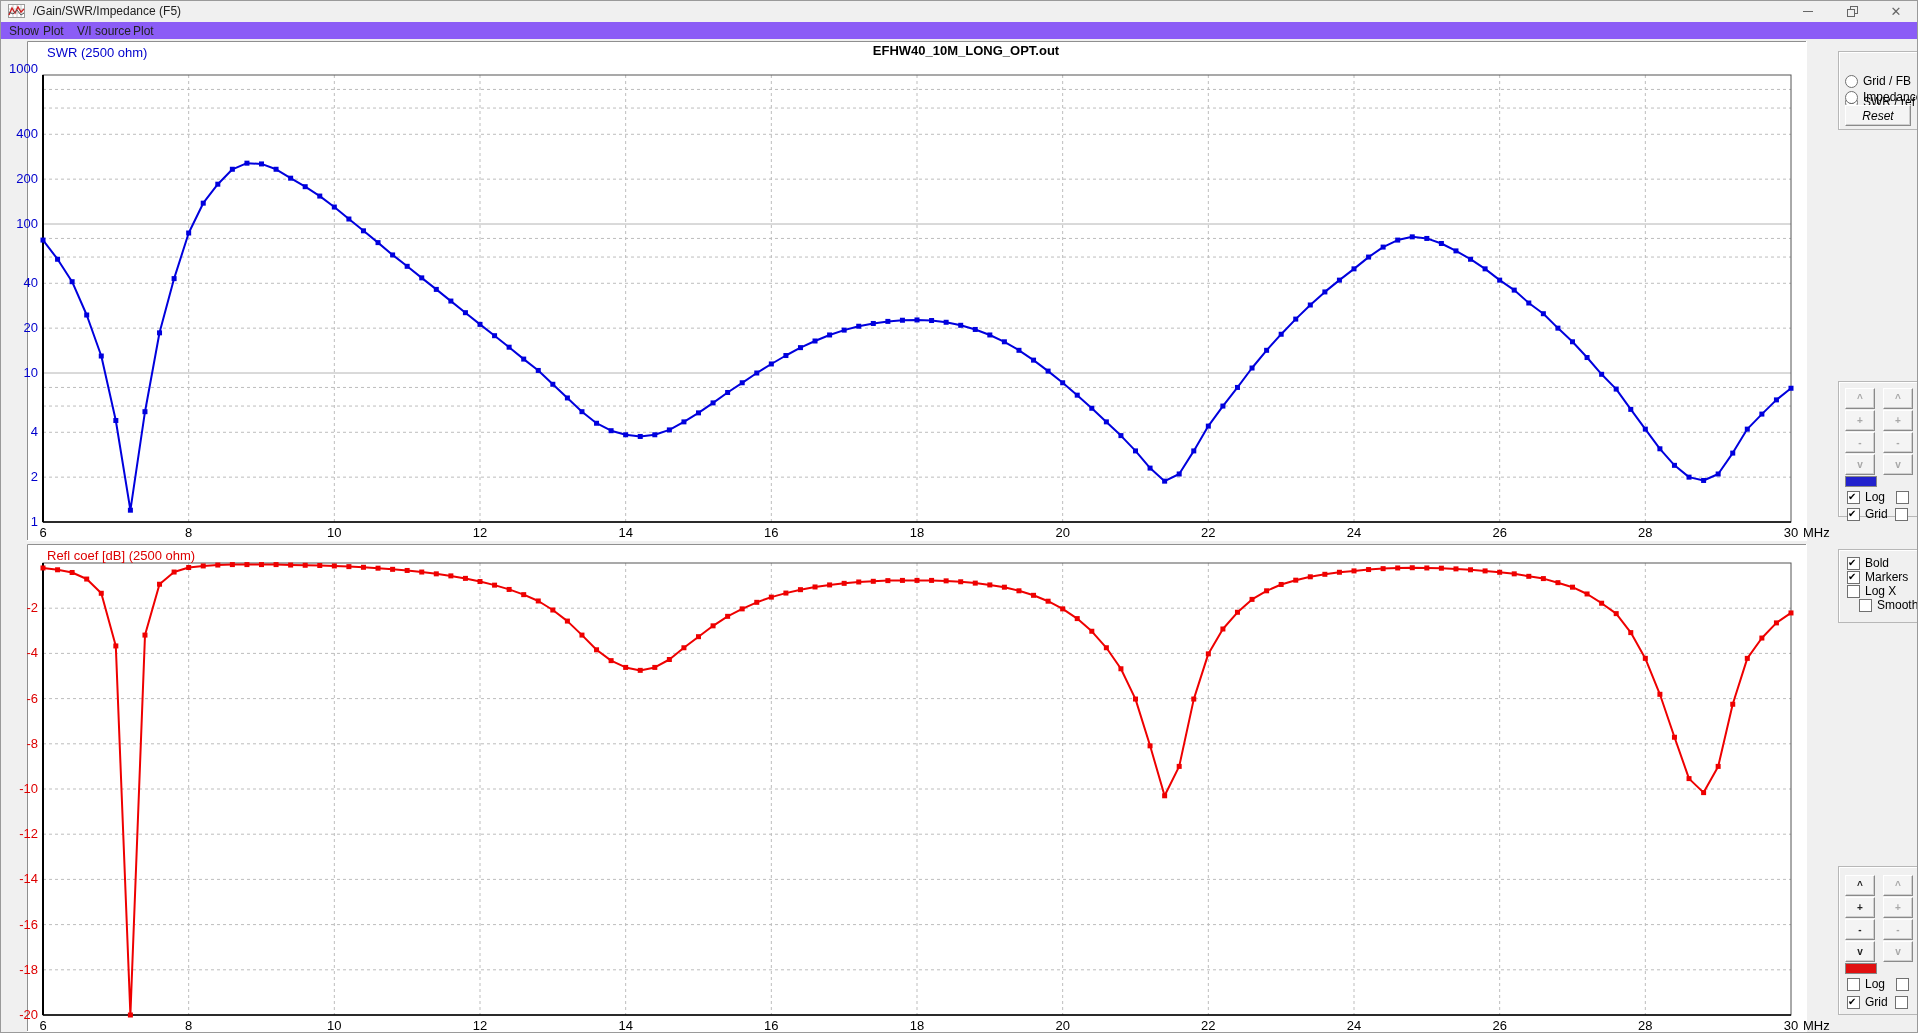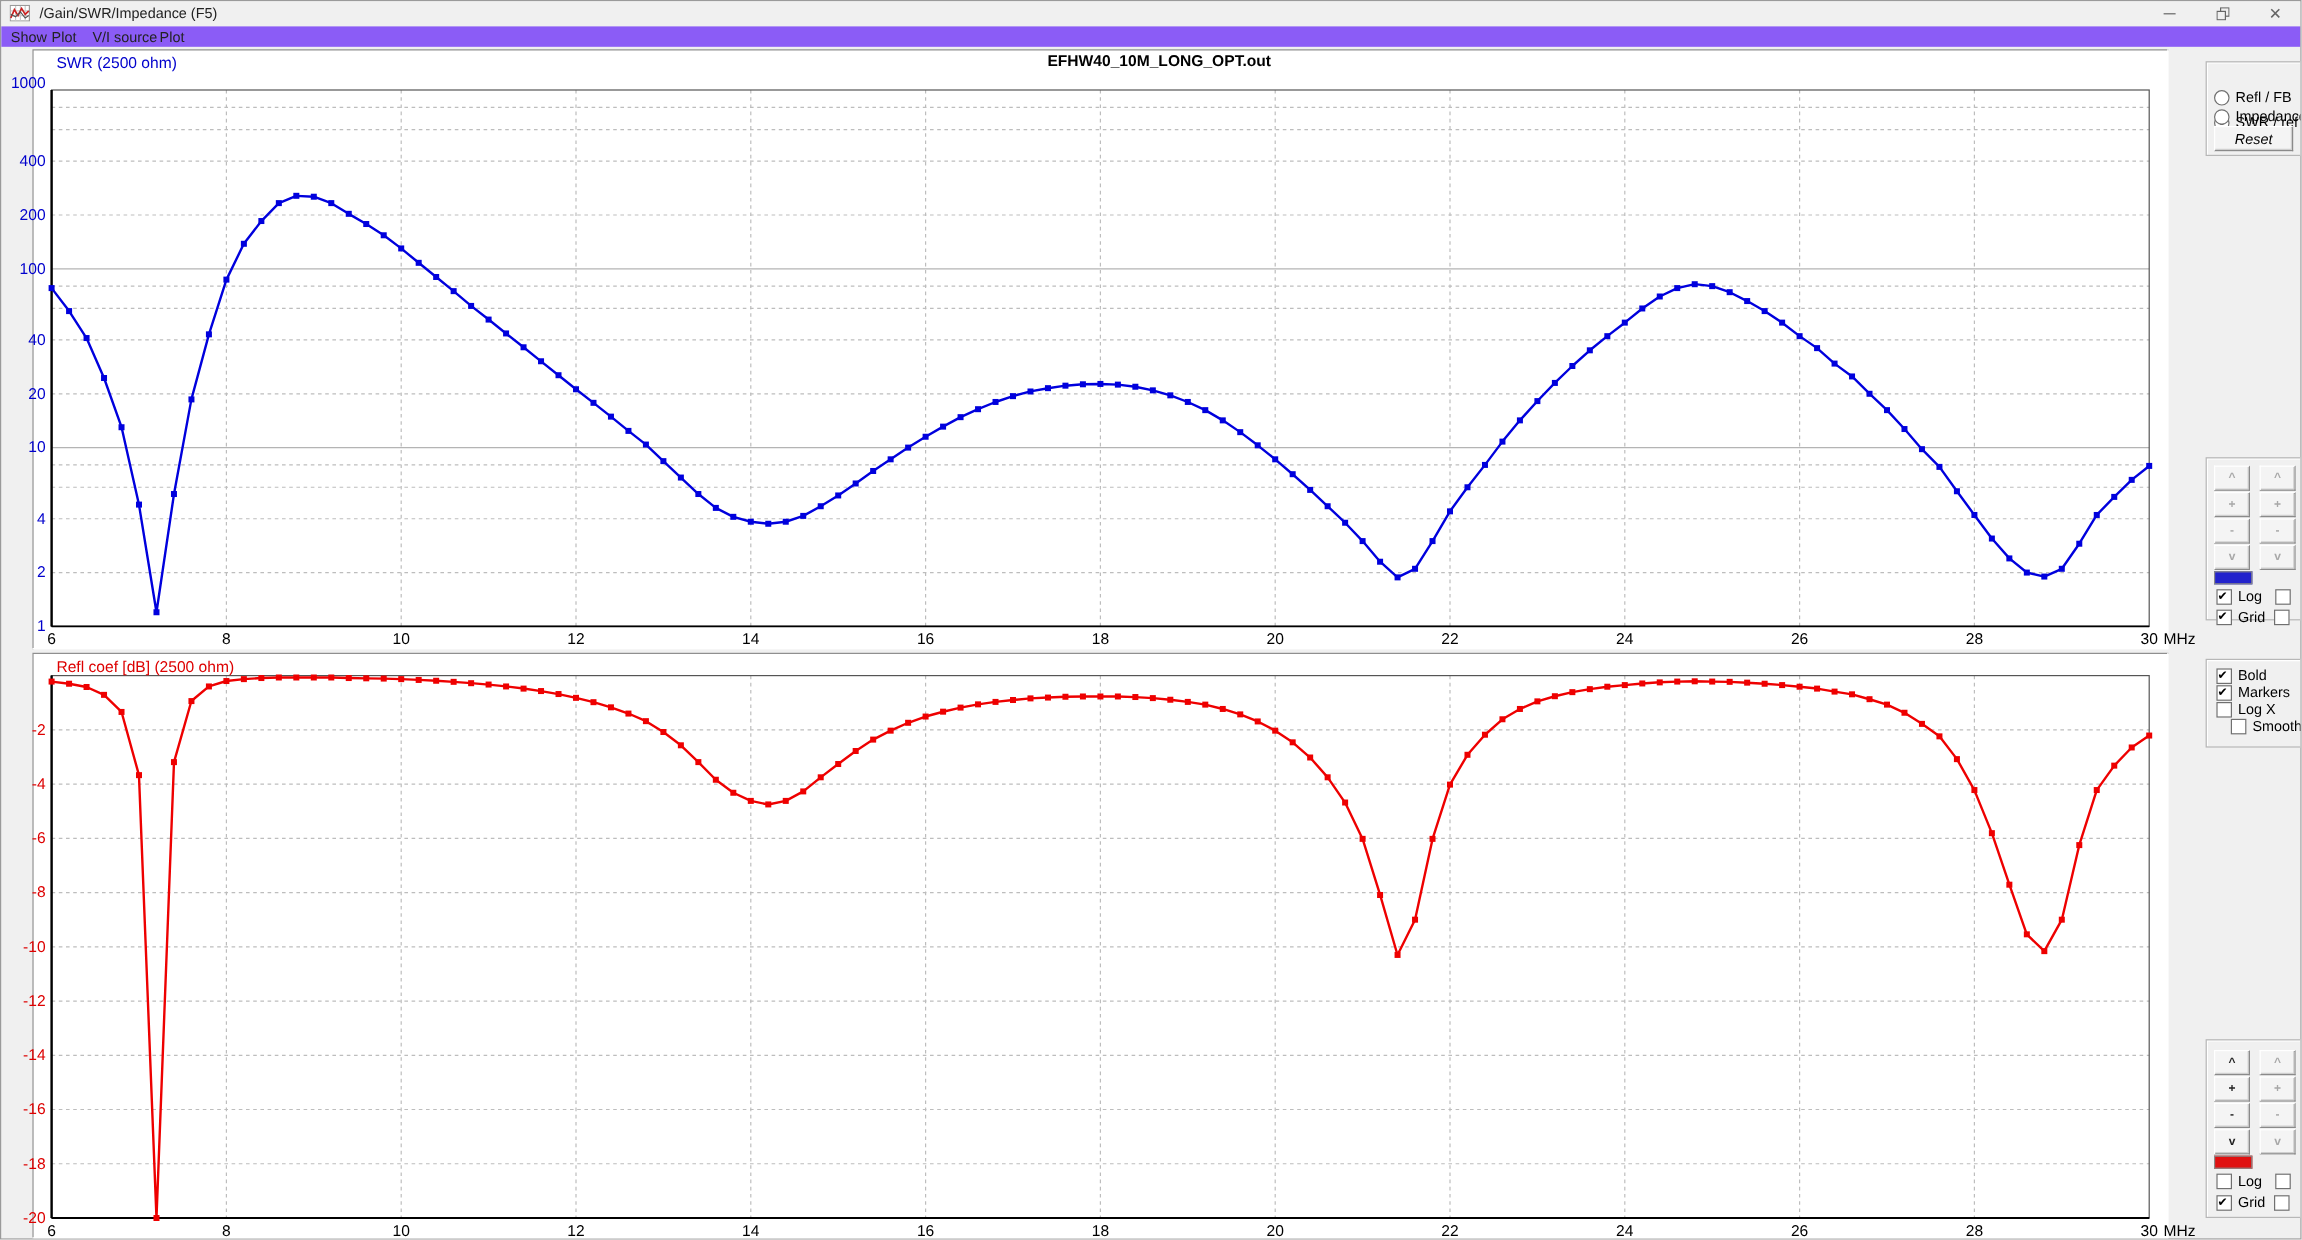--- a/index.html
+++ b/index.html
@@ -447,21 +447,21 @@
       </g>
     </svg>
 
   <div class="groupbox" style="left:1837px;top:50px;width:78px;height:77px;">
     <div class="radio-row" style="left:6px;top:6px;margin-top:37px;">
       <span class="radio on"></span>
       <span>SWR / ref</span>
     </div>
     <div class="radio-row" style="left:6px;top:22px;">
       <span class="radio"></span>
-      <span>Refl / FB</span>
+      <span>Grid / FB</span>
     </div>
     <div class="radio-row" style="left:6px;top:38px;">
       <span class="radio"></span>
       <span>Impedance</span>
     </div>
     <div id="reset-btn" style="left:6px;top:53px;font-style:italic;">Reset</div>
   </div>
 
   <div class="groupbox" style="left:1837px;top:380px;width:78px;height:134px;">
     <div class="mini-btn dis" style="left:6px;top:6px;">^</div>

